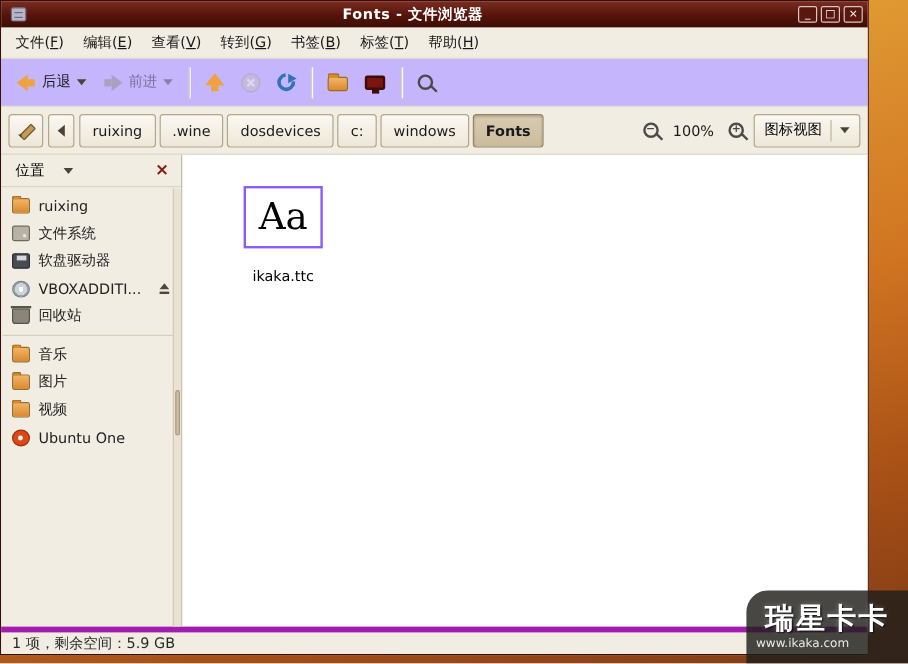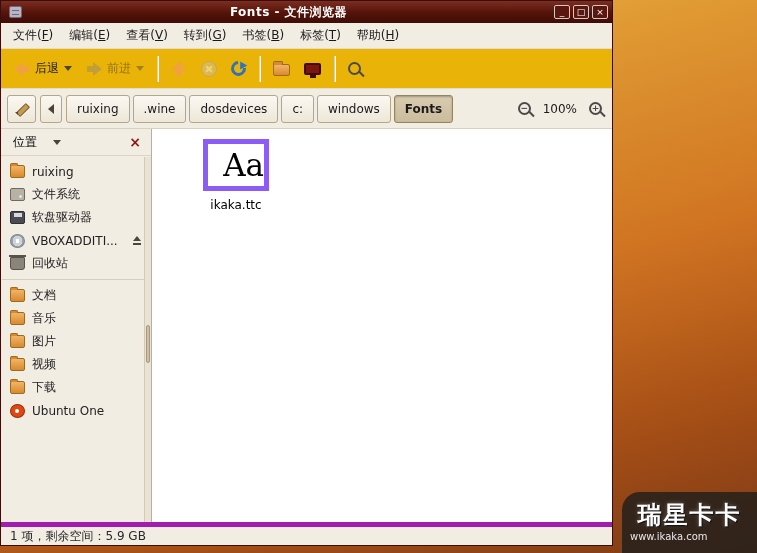--- a/index.html
+++ b/index.html
@@ -2,41 +2,41 @@
 <html><head>
 <meta charset="utf-8">
 <style>
   * { margin:0; padding:0; box-sizing:border-box; }
   html,body { width:757px; height:553px; overflow:hidden; }
   body { font-family:"DejaVu Sans","Liberation Sans",sans-serif; font-size:12px; color:#1a1a1a; }
 
   .desktop { position:relative; width:757px; height:553px;
     background:linear-gradient(165deg,#f2bd55 0%,#e09a33 25%,#d07422 55%,#a54e16 80%,#7d3a17 100%); }
 
-  .window { position:absolute; left:0; top:0; width:613px; height:546px;
+  .window { position:absolute; left:0; top:0; width:724px; height:546px;
     display:flex; flex-direction:column; background:#f2ede3; border:1px solid #3a0d08; }
 
   
   .titlebar { height:22px; flex:0 0 22px; display:flex; align-items:center; padding:0 4px;
     background:linear-gradient(#7b2d22,#541309 55%,#3e0d06); color:#fff; }
   .win-icon { width:13px; height:12px; margin:0 4px; background:#b9b4c8; border:1px solid #6e6a7c; border-radius:2px; position:relative; }
   .win-icon::before { content:''; position:absolute; left:2px; top:3px; right:2px; height:1px; background:#6e6a7c; box-shadow:0 4px 0 #6e6a7c; }
   .title { flex:1; text-align:center; font-weight:bold; font-size:12px; letter-spacing:.5px; }
   .win-btn { width:16px; height:14px; margin-left:3px; background:#5a170f; border:1px solid #d8c7c0; border-radius:2px;
     color:#fff; font-size:9px; line-height:12px; text-align:center; cursor:default; }
 
   
   .menubar { height:26px; flex:0 0 26px; display:flex; align-items:center; padding:0 4px;
     background:#f2ede3; border-bottom:1px solid #e3dccb; }
   .menu-item { padding:4px 8px; white-space:nowrap; }
   .mn { text-decoration:underline; }
 
   
   .toolbar { height:40px; flex:0 0 40px; display:flex; align-items:center; padding:0 6px;
-    background:#eab308; border-bottom:1px solid #e3dccb; }
+    background:#c4b5fd; border-bottom:1px solid #e3dccb; }
   .tb-btn { display:flex; align-items:center; gap:5px; padding:5px 7px; border-radius:3px; }
   .tb-btn.disabled { opacity:.45; }
   .tb-sep { width:1px; height:26px; background:#d8d0bf; margin:0 6px; box-shadow:1px 0 0 #fbf8f1; }
   .tb-label { font-size:12px; }
 
   .arr-left { position:relative; width:16px; height:14px; }
   .arr-left::before { content:''; position:absolute; left:0; top:0;
     border-top:7px solid transparent; border-bottom:7px solid transparent; border-right:9px solid #f0a23c; }
   .arr-left::after { content:''; position:absolute; left:9px; top:4px; width:6px; height:6px; background:#f0a23c; }
   .arr-right { position:relative; width:16px; height:14px; }
@@ -126,22 +126,22 @@
     border-left:4px solid transparent; border-right:4px solid transparent; border-bottom:5px solid #4d463a; }
   .eject-ic::after { content:''; position:absolute; left:1px; top:7px; width:8px; height:2px; background:#4d463a; }
 
   .side-scroll { position:absolute; right:0; top:28px; bottom:0; width:7px; background:#eae3d4; border-left:1px solid #d2c9b6; }
   .side-thumb { position:absolute; left:1px; right:1px; top:168px; height:38px;
     background:#cbbfa8; border:1px solid #a99a7e; border-radius:3px; }
 
   
   .main { flex:1; background:#fff; position:relative; overflow:hidden; }
   .file-item { position:absolute; left:28px; top:10px; width:112px; text-align:center; }
-  .font-thumb { width:66px; height:52px; margin:0 auto; background:#fff; border:5px solid #8b5cf6;
-    display:flex; align-items:center; justify-content:flex-end;
+  .font-thumb { width:66px; height:52px; margin:16px auto; background:#fff; border:2px solid #8b5cf6;
+    display:flex; align-items:center; justify-content:center;
     font-family:"DejaVu Serif","Liberation Serif",serif; font-size:31px; color:#000; }
   .file-label { margin-top:7px; font-size:12px; color:#000; }
 
   
   .statusbar { height:23px; flex:0 0 23px; display:flex; align-items:center; padding:0 9px;
     background:#f2ede3; border-top:5px solid #a21caf; font-size:12px; color:#2a2a2a; }
 
   
   .watermark { position:absolute; right:0; bottom:0; width:135px; height:61px; z-index:10;
     background:rgba(32,30,27,.82); border-radius:18px 0 0 0; color:#fff; padding:7px 8px 3px; }
@@ -228,20 +228,25 @@
         <span class="mag">
             <span class="sign">−</span>
           </span>
       </div>
       <span class="zoom-level">100%</span>
       <div class="pb-icon">
         <span class="mag">
             <span class="sign">+</span>
           </span>
       </div>
+      <button class="view-select">
+        <span>图标视图</span>
+        <span class="vsep"></span>
+        <span class="tri-down"></span>
+      </button>
     </div>
 
     <div class="body">
 
       <div class="sidebar">
         <div class="side-header">
           <button class="side-title">
             <span>位置</span>
             <span class="tri-down"></span>
           </button>
@@ -265,37 +270,29 @@
             <span>VBOXADDITI...</span>
             <span class="eject-ic"></span>
           </div>
           <div class="side-item">
             <span class="si trash"></span>
             <span>回收站</span>
           </div>
           <div class="side-sep"></div>
           <div class="side-item">
             <span class="si fold"></span>
-            <span>文档</span>
-          </div>
-          <div class="side-item">
-            <span class="si fold"></span>
             <span>音乐</span>
           </div>
           <div class="side-item">
             <span class="si fold"></span>
             <span>图片</span>
           </div>
           <div class="side-item">
             <span class="si fold"></span>
             <span>视频</span>
-          </div>
-          <div class="side-item">
-            <span class="si fold"></span>
-            <span>下载</span>
           </div>
           <div class="side-item">
             <span class="si u1"></span>
             <span>Ubuntu One</span>
           </div>
         </div>
         <div class="side-scroll">
           <div class="side-thumb"></div>
         </div>
       </div>

